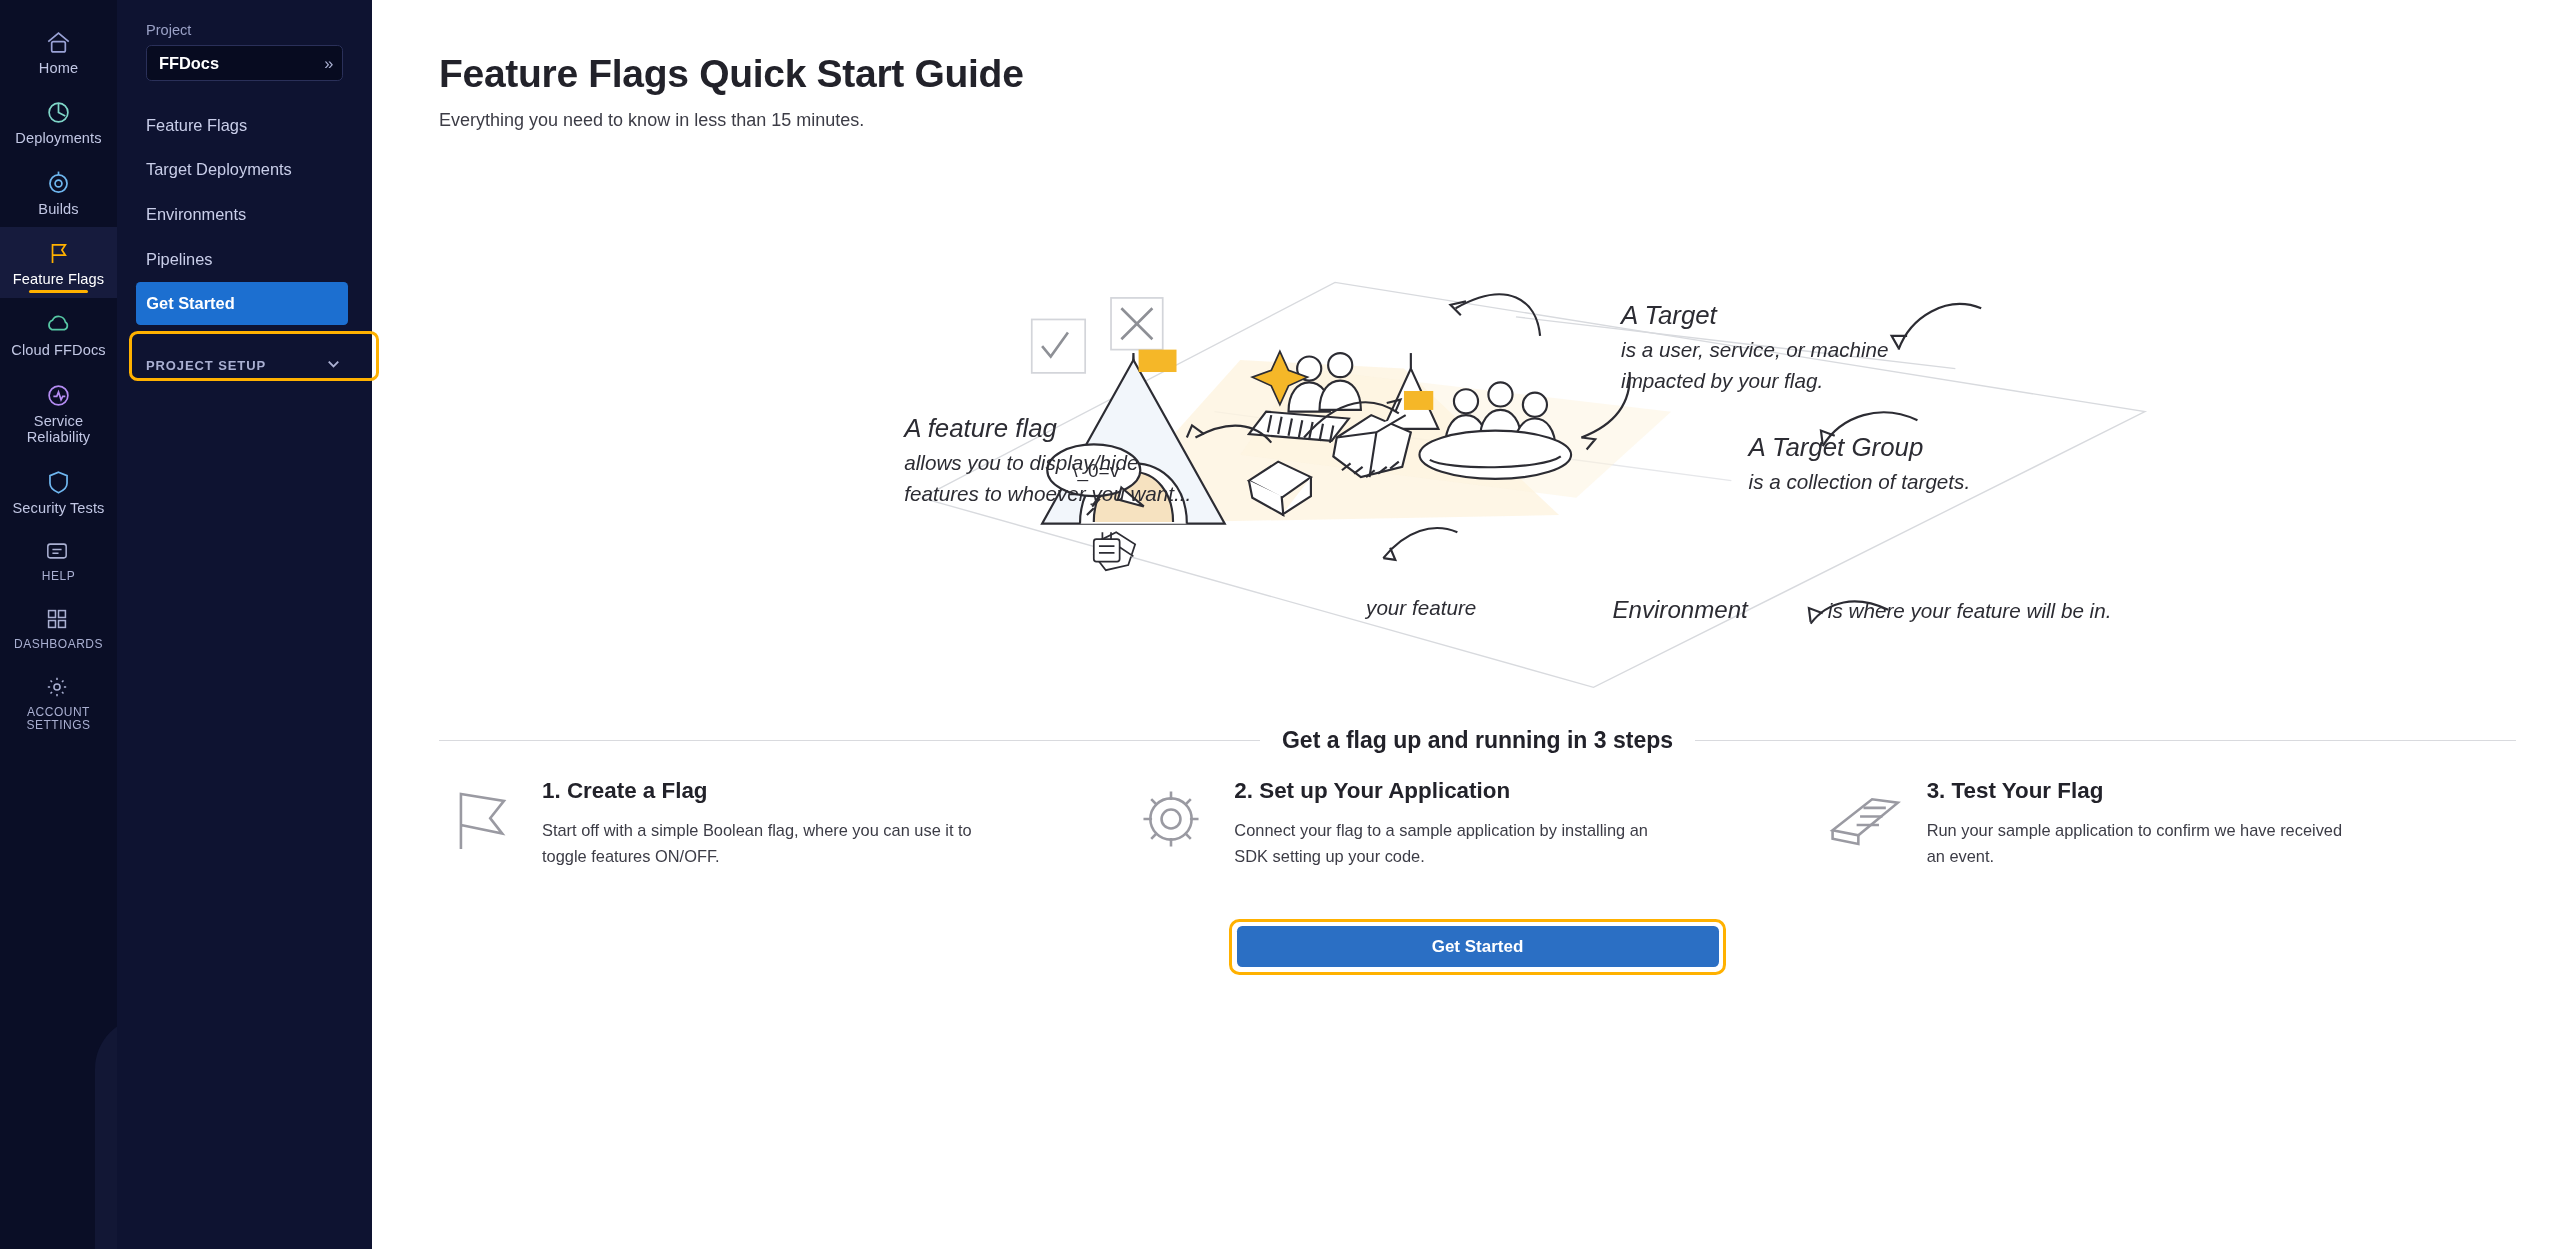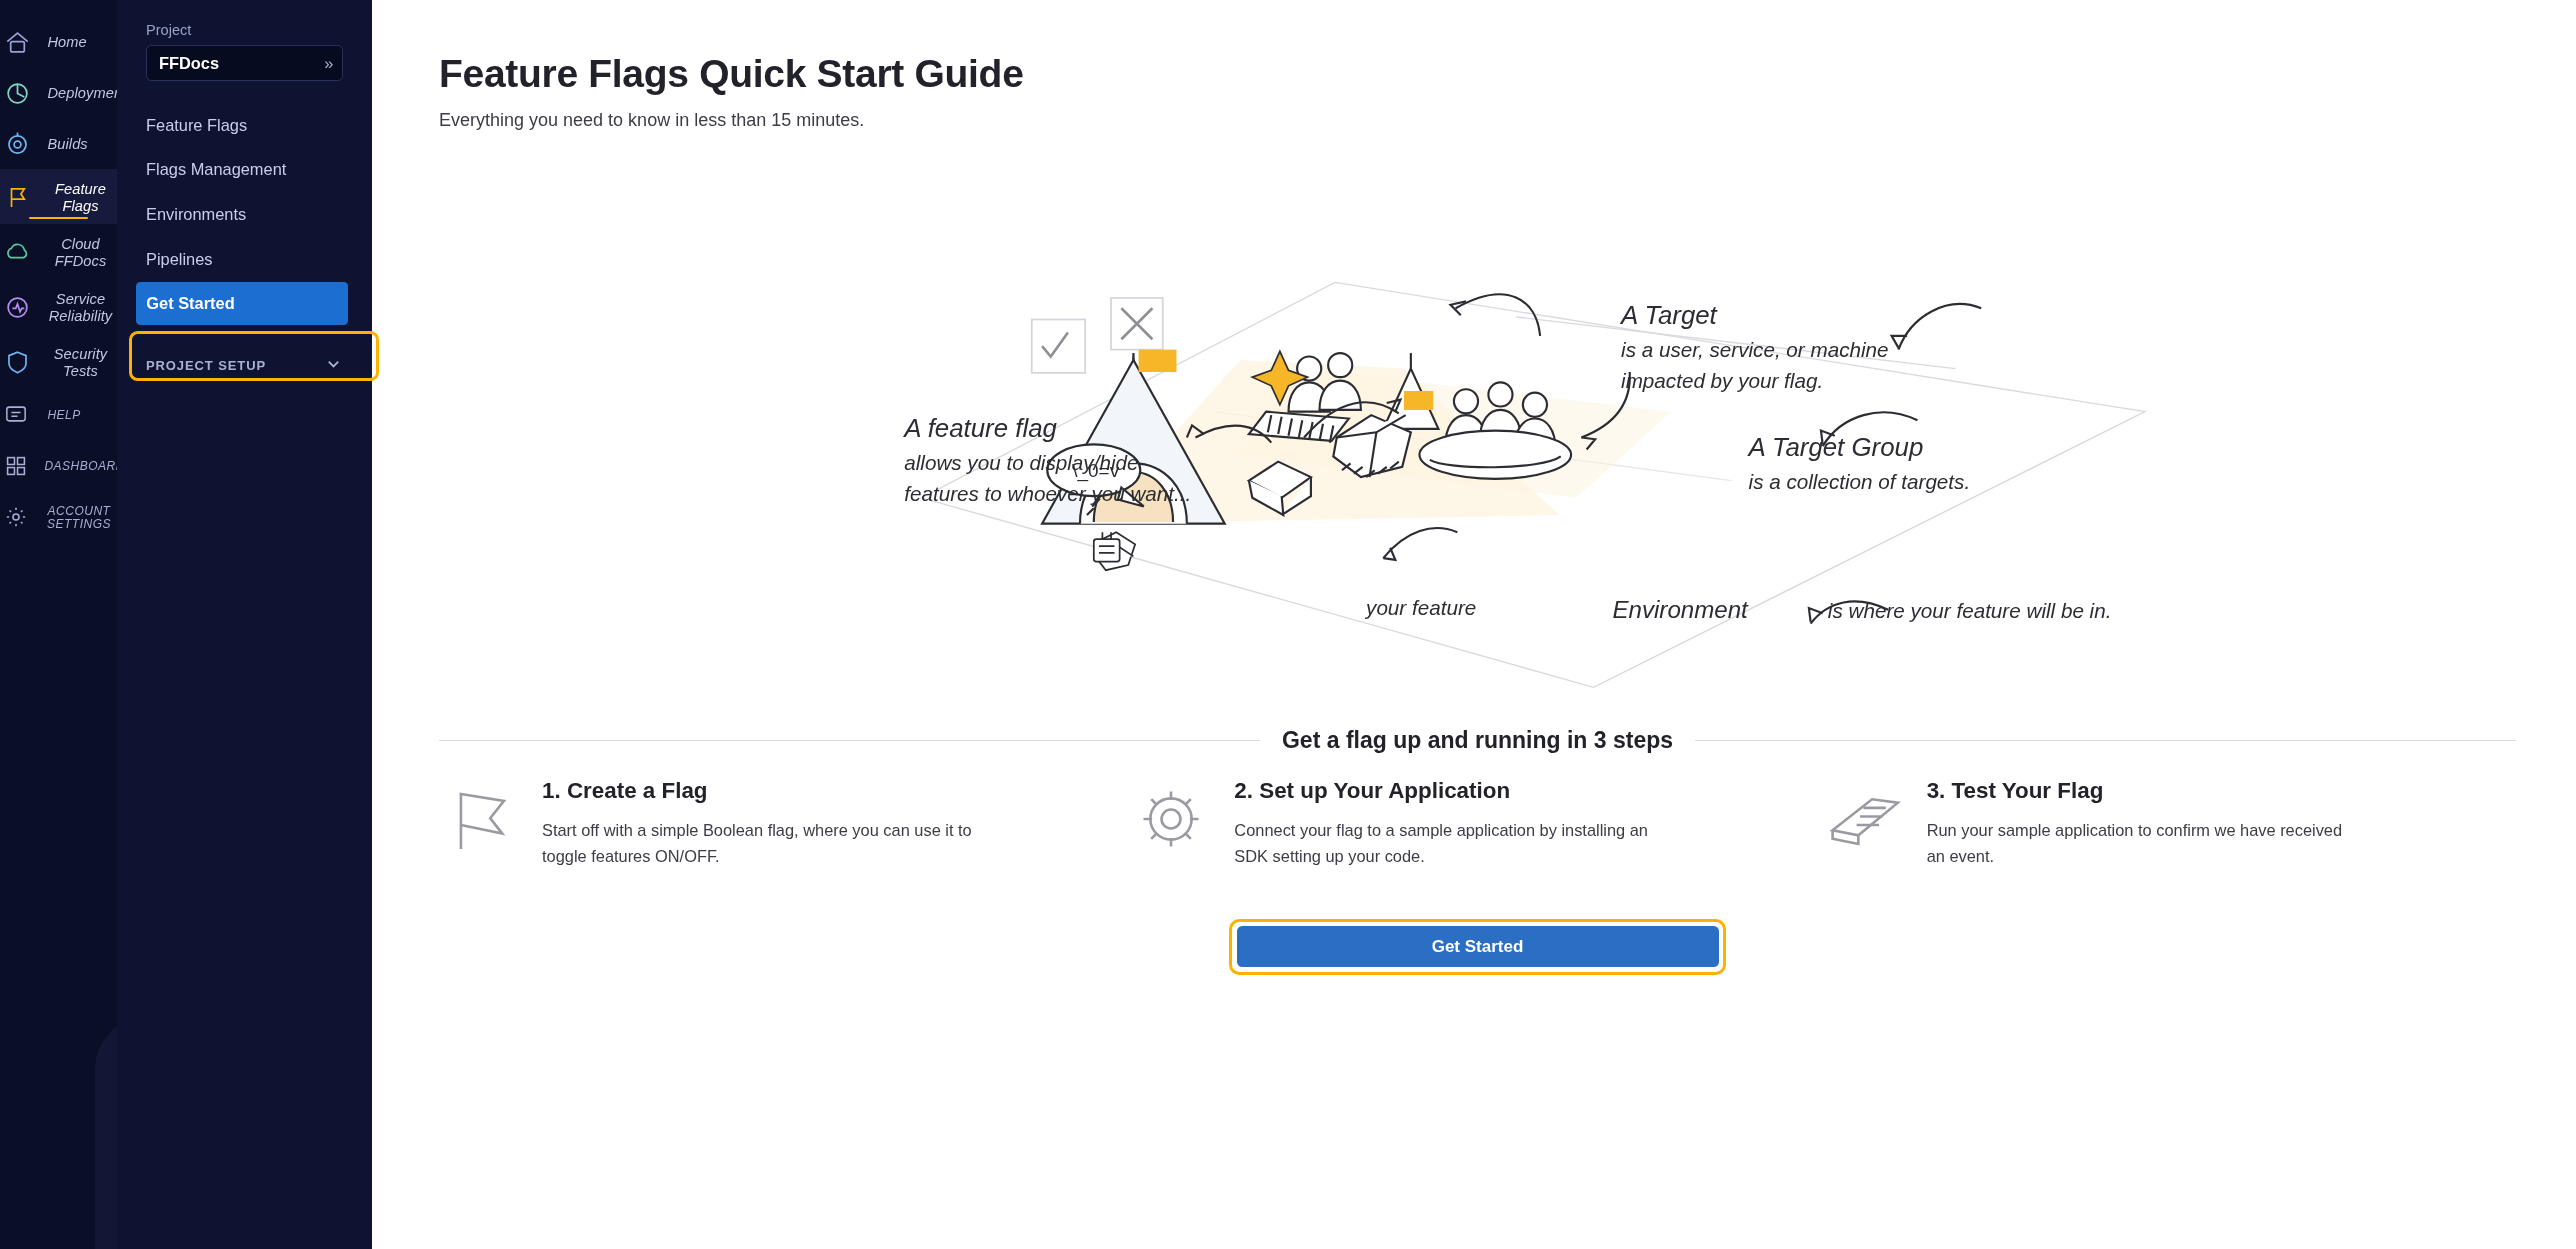--- a/index.html
+++ b/index.html
@@ -25,26 +25,25 @@
     flex-direction: column;
     align-items: center;
     padding-top: 15.5px;
     position: relative;
     flex: 0 0 117px;
   }
   .rail-item {
     width: 117px;
     padding: 12px 3.4px 10.3px 3.4px;
     display: flex;
-    flex-direction: row;
+    flex-direction: column;
     align-items: center;
-    gap: 15px;
+    gap: 3px;
     cursor: pointer;
     position: relative;
-    font-style: italic;
   }
   .rail-item .rail-label {
     font-size: 14.6px;
     line-height: 1.12;
     text-align: center;
     color: #c2c7e4;
     letter-spacing: 0.1px;
     max-width: 107px;
   }
   .rail-item.active {
@@ -365,21 +364,21 @@
 
   <div class="sidebar">
     <div class="proj-label">Project</div>
 
     <div class="proj-select">
       <span class="pname">FFDocs</span>
       <span class="chev">»</span>
     </div>
 
     <div class="nav-item">Feature Flags</div>
-    <div class="nav-item">Flags Management</div>
+    <div class="nav-item">Target Deployments</div>
     <div class="nav-item">Environments</div>
     <div class="nav-item">Pipelines</div>
     <div class="nav-item selected">Get Started</div>
     <div class="nav-highlight"></div>
 
     <div class="nav-section">
       <span class="sect-label">PROJECT SETUP</span>
       <span class="sect-chev">
         <svg viewBox="0 0 20 20" width="19" height="19" fill="none" stroke="#aab0d2" stroke-width="2">
             <path d="M5 8 l5 5 l5 -5"></path>

